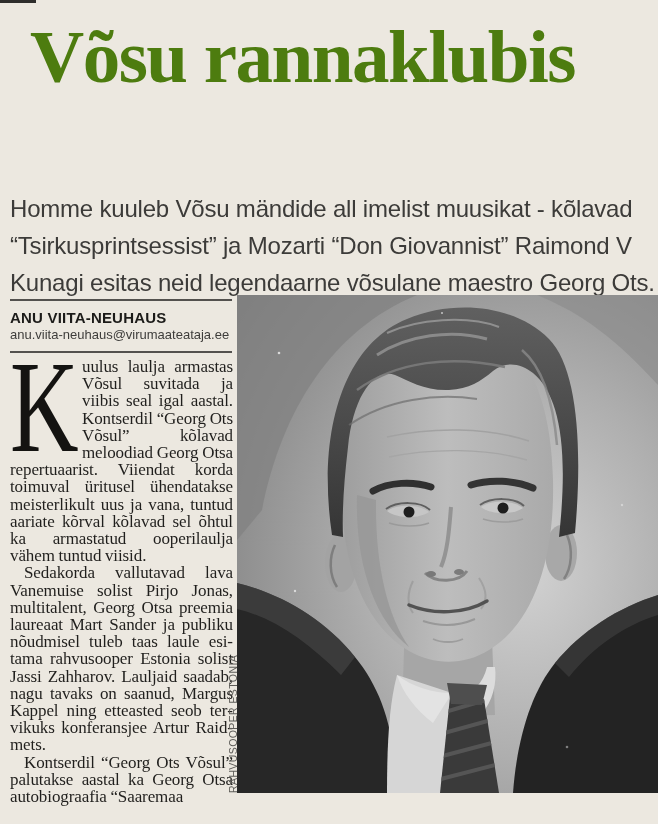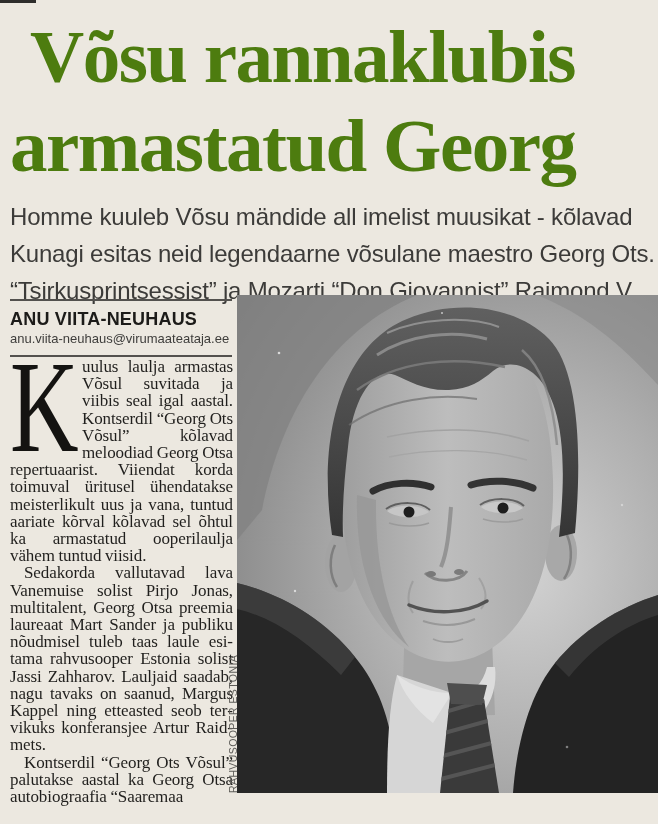--- a/index.html
+++ b/index.html
@@ -19,31 +19,31 @@
     font-family:"Liberation Serif",serif;
     font-weight:700;color:#4d7c0f;
     font-size:75px;line-height:89px;letter-spacing:-1.5px;
     white-space:nowrap;
   }
   #headline .l1{display:block;padding-left:20px;}
   #headline .l2{display:block;}
 
   
   #subheading{
-    left:10px;top:198px;
+    left:10px;top:190px;
     font-family:"Liberation Sans",sans-serif;
     font-size:24px;line-height:37px;color:#3c3b39;
     letter-spacing:-0.2px;white-space:nowrap;
   }
   #subheading span{display:block;}
 
   
   #byline{left:10px;top:299px;width:222px;font-family:"Liberation Sans",sans-serif;}
   .rule{height:2px;background:#53514e;}
-  .author{font-weight:700;font-size:18px;color:#1c1b19;letter-spacing:.2px;margin:8px 0 1px;}
+  .author{font-weight:700;font-size:15px;color:#1c1b19;letter-spacing:.2px;margin:8px 0 1px;}
   .email{font-size:13px;color:#3e3d3b;margin:0 0 9px;}
 
   
   #body-col{
     left:10px;top:358px;width:223px;
     color:#201f1d;font-size:17px;line-height:17.2px;
     text-align:justify;letter-spacing:-0.1px;word-spacing:-0.5px;
   }
   #body-col p{margin:0;-webkit-hyphens:manual;hyphens:manual;}
   #body-col p.ind{text-indent:14px;}
@@ -66,27 +66,26 @@
     font-size:10.5px;color:#5d5c58;letter-spacing:.4px;white-space:nowrap;
   }
 </style>
 </head>
 <body>
 
 <div class="abs" id="corner-sliver"></div>
 
 <header class="abs" id="headline">
   <span class="l1">Võsu rannaklubis</span>
-  <span class="l2">armastatud Georg</span>
 </header>
 
 <div class="abs" id="subheading">
   <span>Homme kuuleb Võsu mändide all imelist muusikat - kõlavad</span>
+  <span>“Tsirkusprintsessist” ja Mozarti “Don Giovannist” Raimond V</span>
   <span>Kunagi esitas neid legendaarne võsulane maestro Georg Ots.</span>
-  <span>“Tsirkusprintsessist” ja Mozarti “Don Giovannist” Raimond V</span>
 </div>
 
 <div class="abs" id="byline">
   <div class="rule"></div>
   <div class="author">ANU VIITA-NEUHAUS</div>
   <div class="email">anu.viita-neuhaus@virumaateataja.ee</div>
   <div class="rule"></div>
 </div>
 
 <div class="abs" id="body-col">

